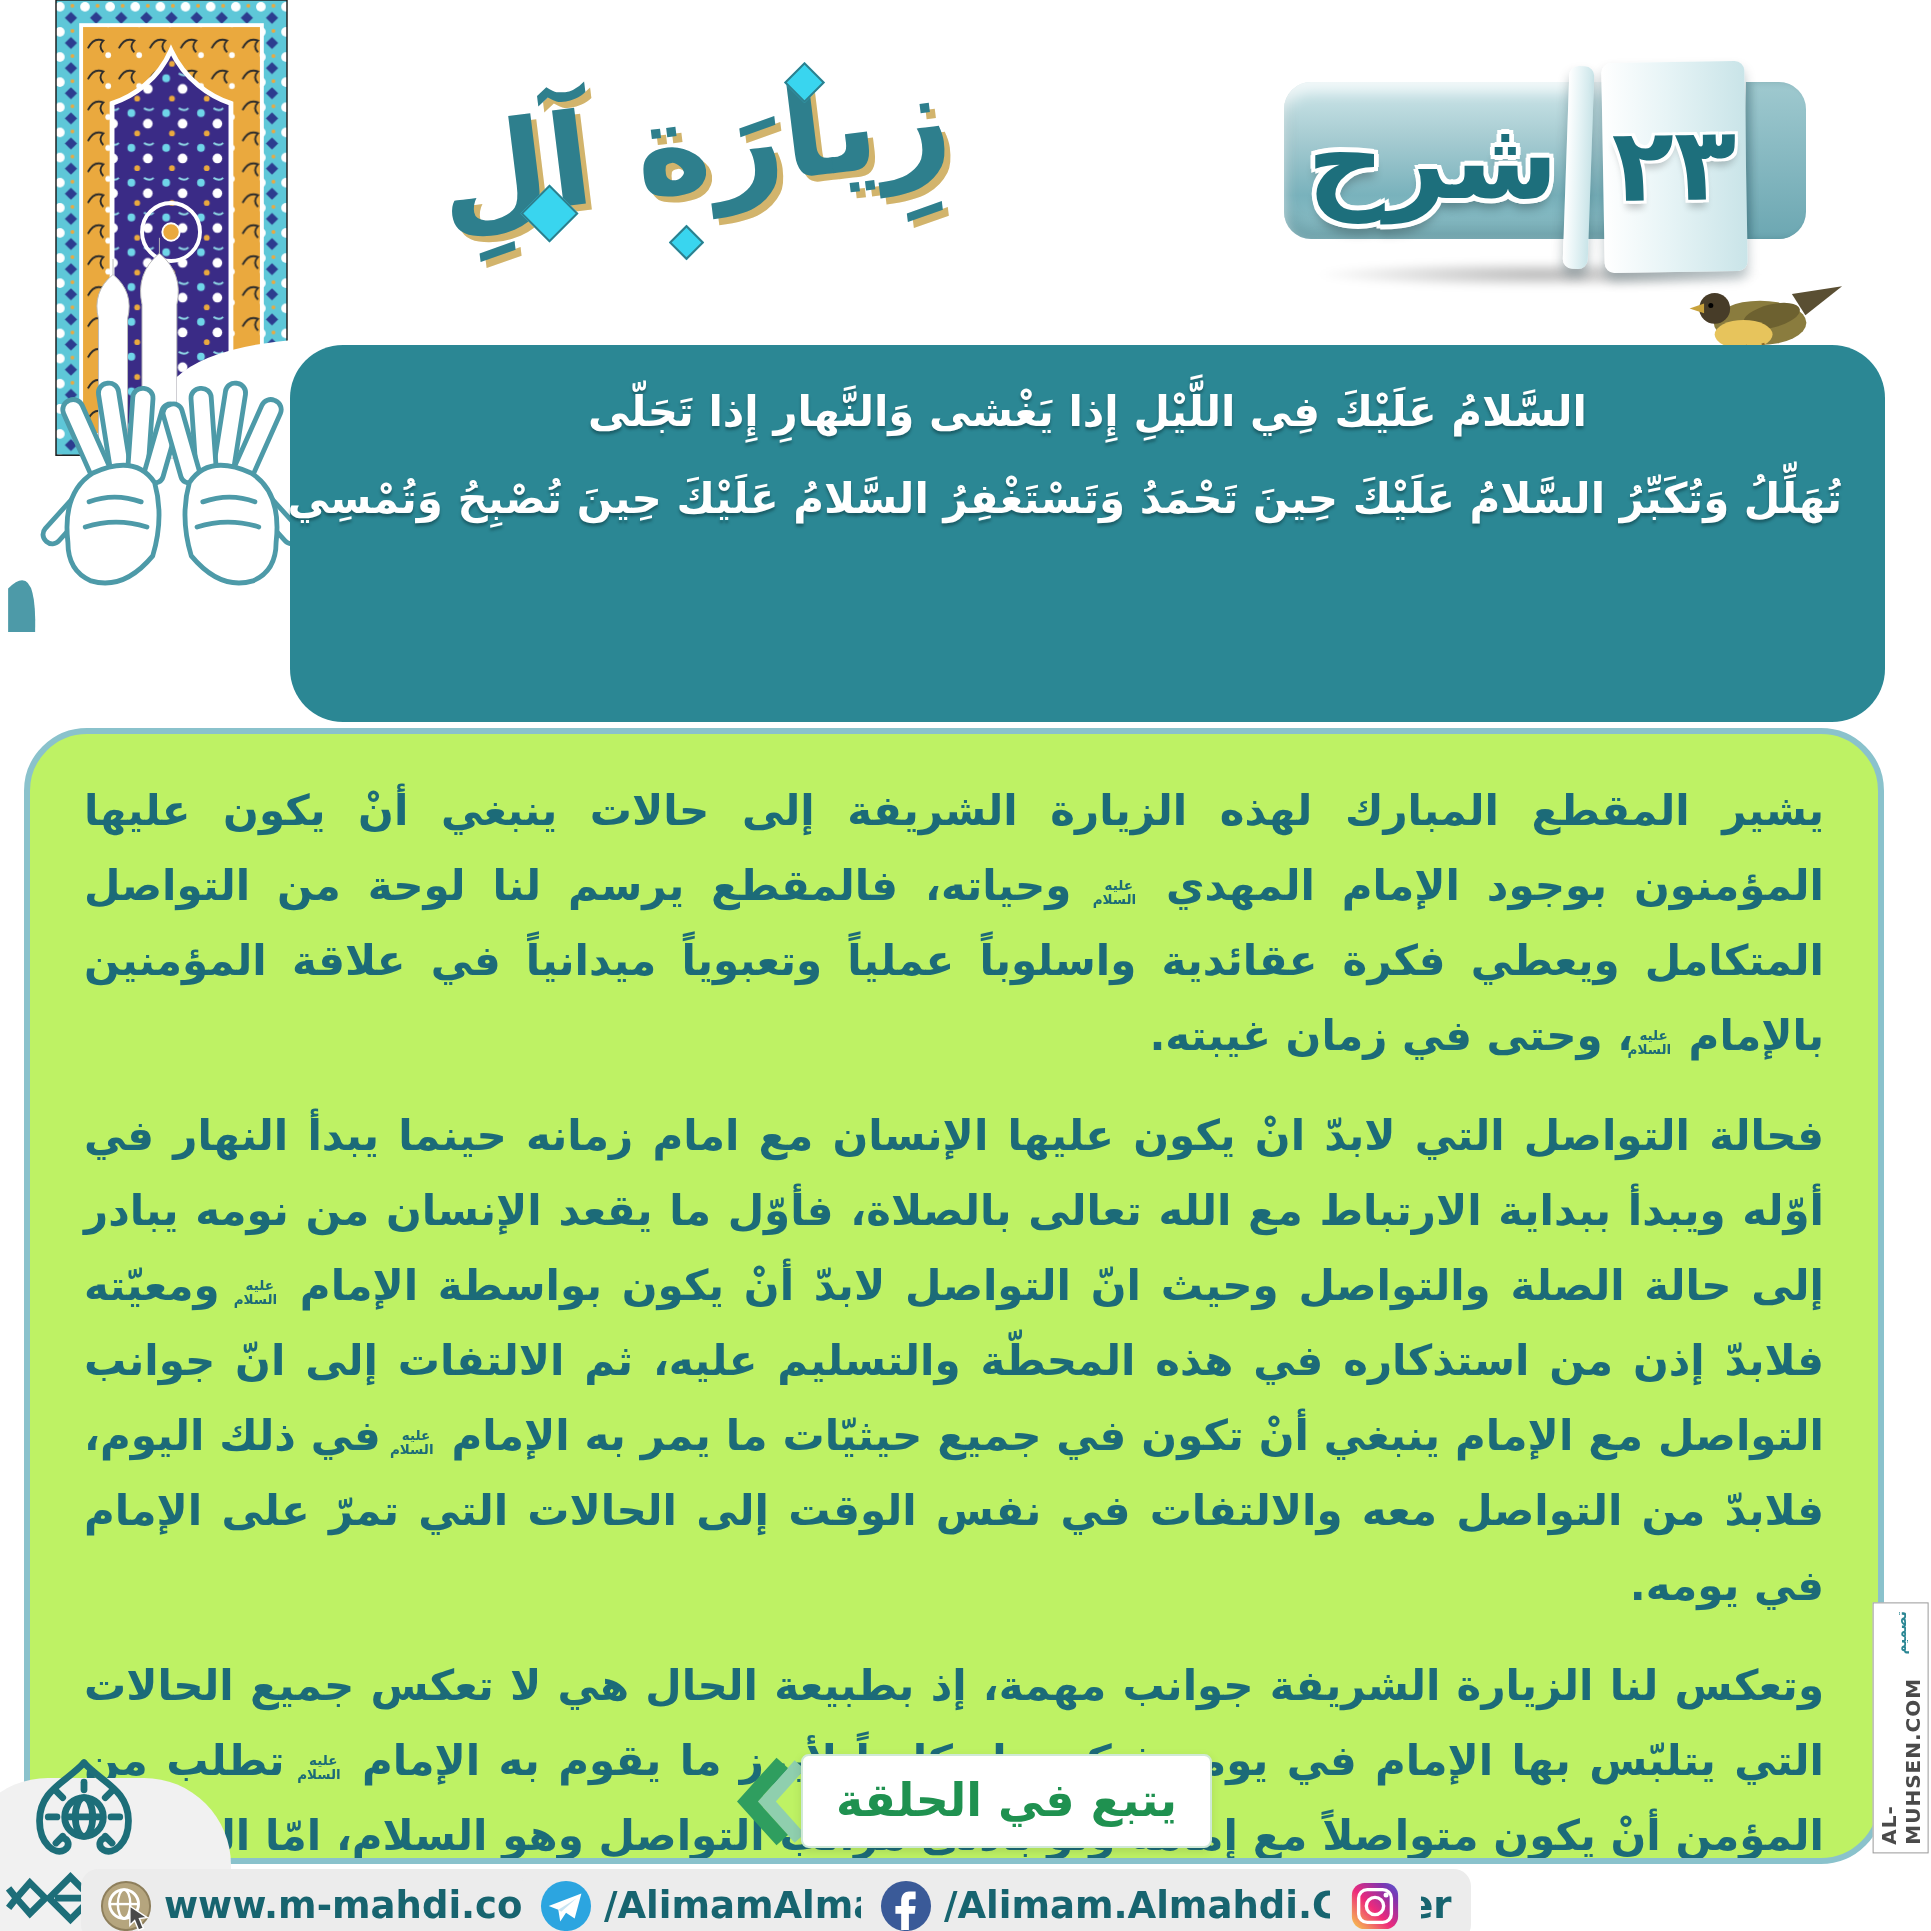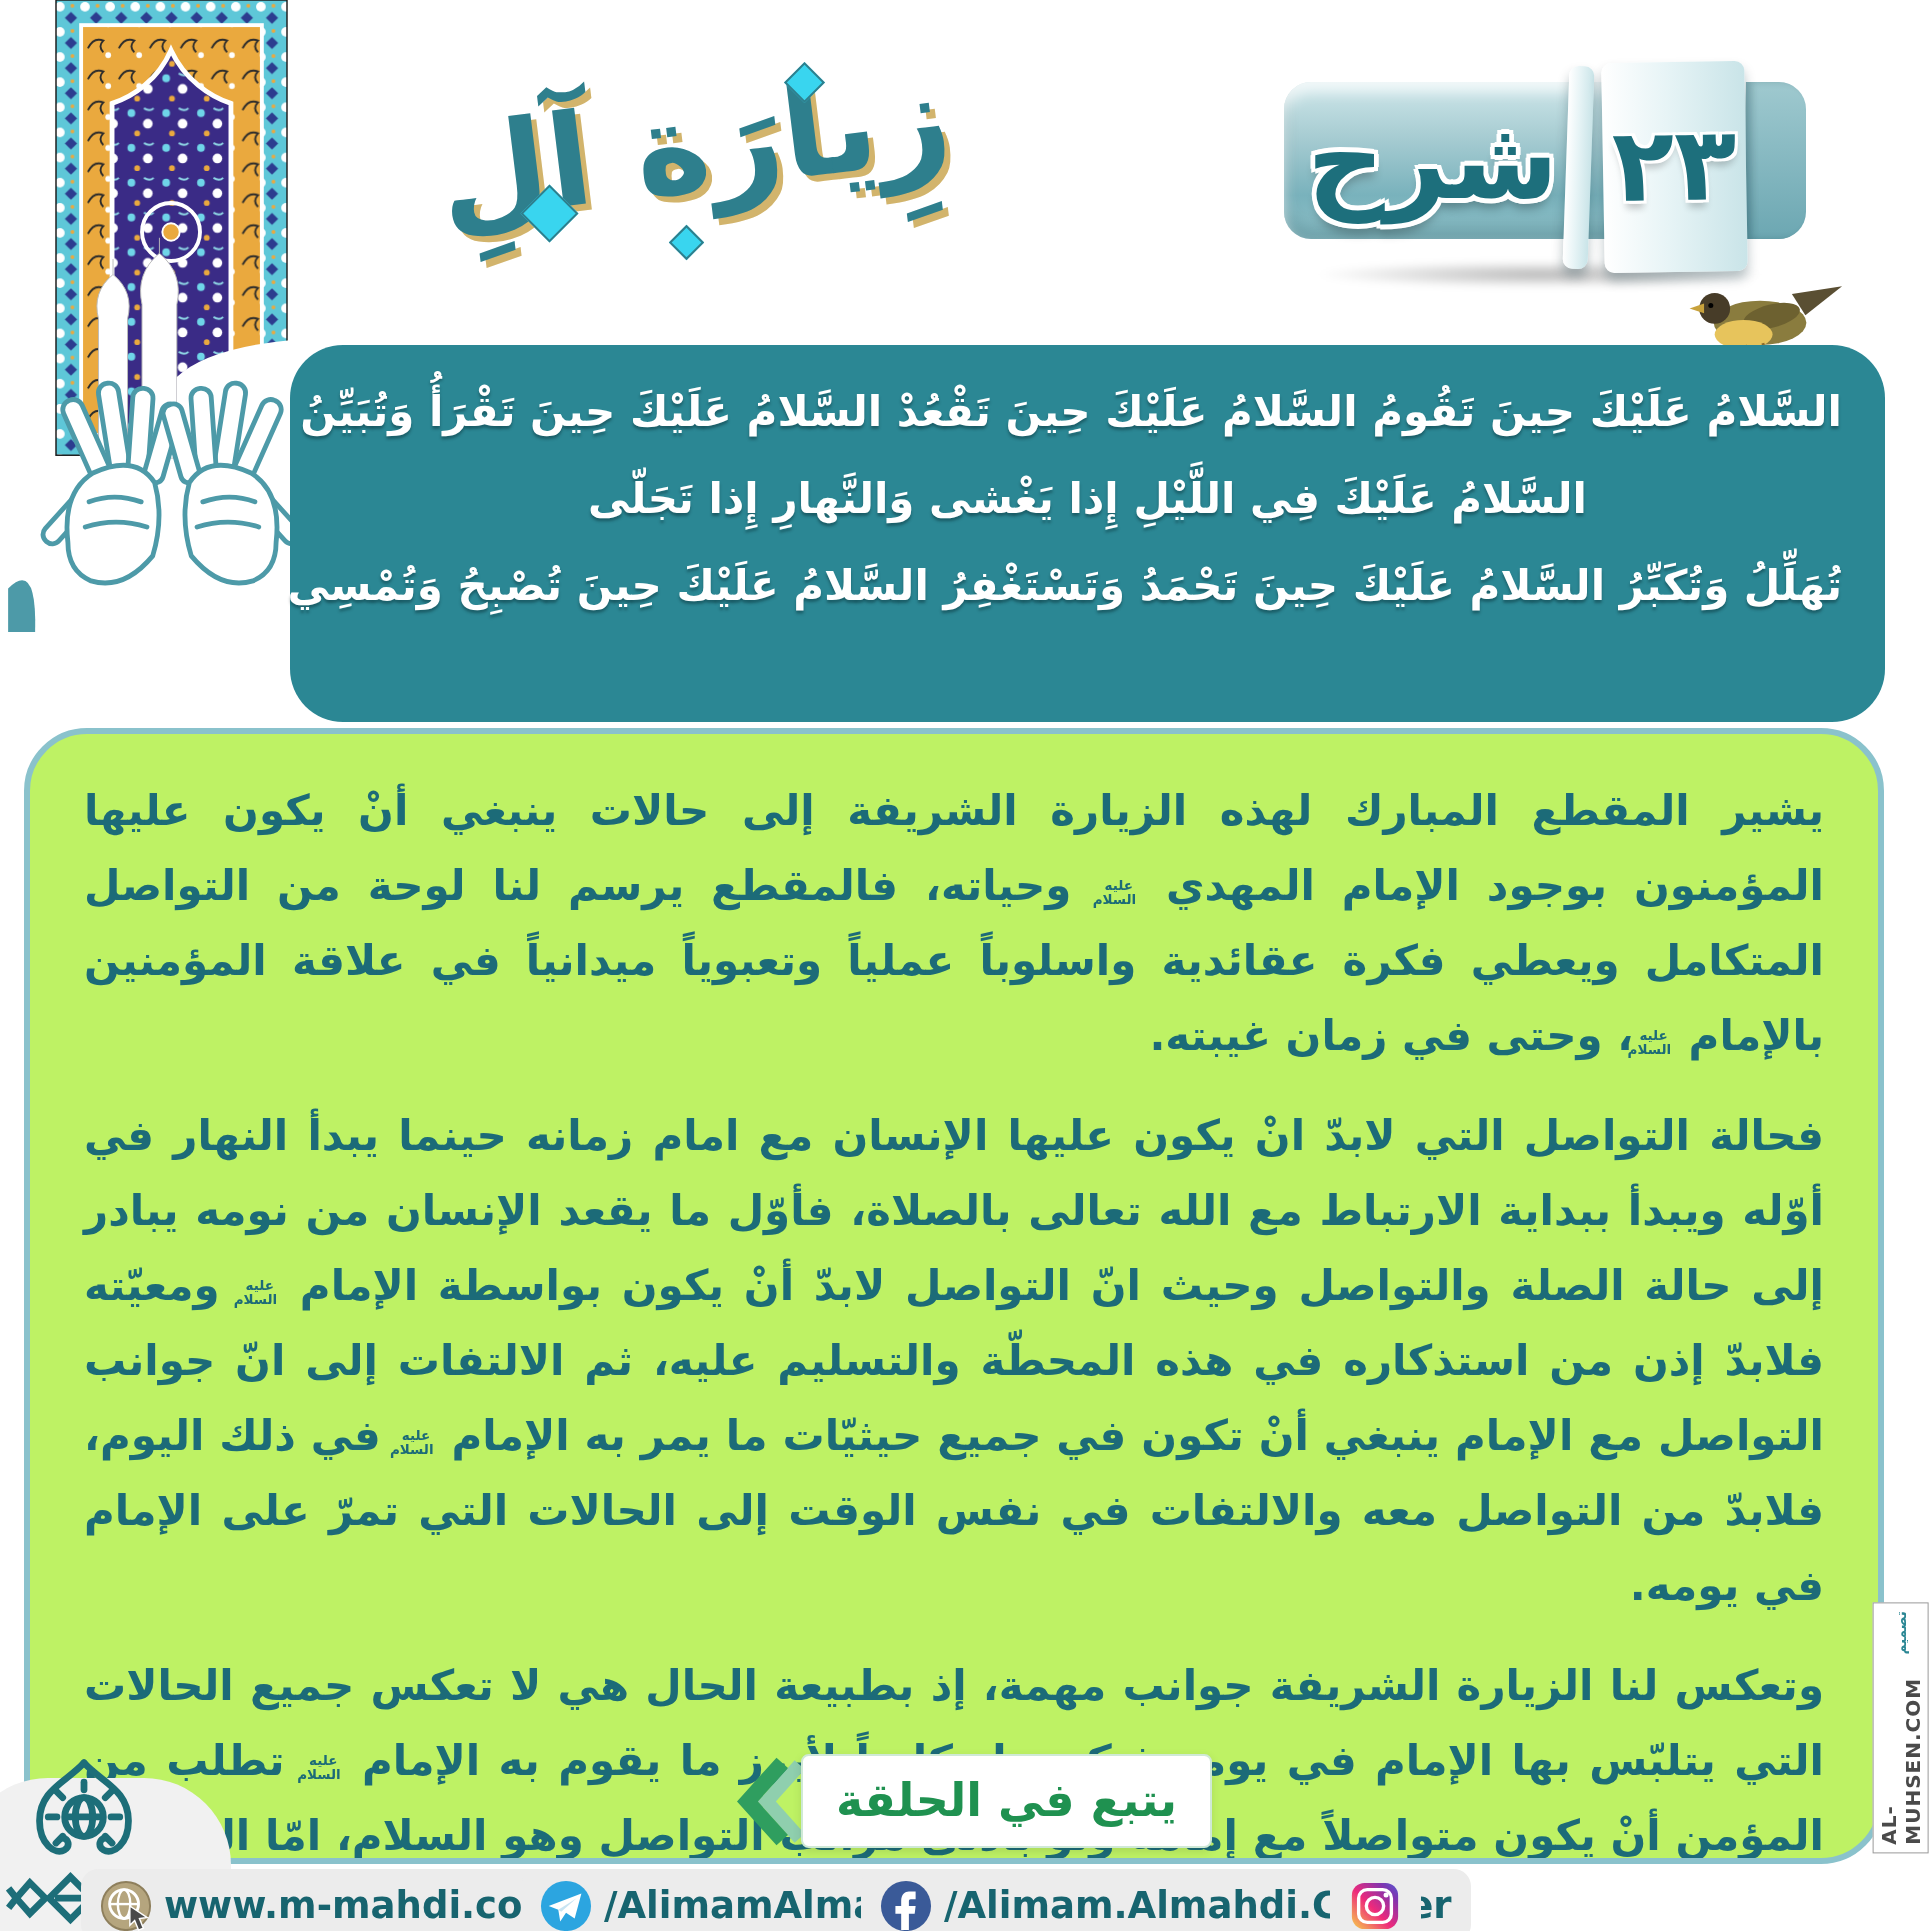--- a/index.html
+++ b/index.html
@@ -180,21 +180,20 @@
       <ellipse cx="97" cy="33" rx="30" ry="12" fill="#6d6130" transform="rotate(-14 97 33)"></ellipse>
       <ellipse cx="68" cy="52" rx="30" ry="15" fill="#e7c45c"></ellipse>
       <circle cx="38" cy="25" r="16" fill="#473c28"></circle>
       <polygon points="12,25 27,20 27,30" fill="#c8a23c"></polygon>
       <circle cx="34" cy="22" r="2.6" fill="#000"></circle>
       <path d="M70,63 L72,72 M88,61 L90,72" stroke="#8a6a2c" stroke-width="3"></path>
     </svg>
   </div>
 
   <div class="ziyarat-box">
-    <div class="z-line">السَّلامُ عَلَيْكَ حِينَ تَقُومُ السَّلامُ عَلَيْكَ حِينَ تَقْعُدْ السَّلامُ عَلَيْكَ حِينَ تَقْرَأُ وَتُبَيِّنُ</div>
     <div class="z-line">السَّلامُ عَلَيْكَ فِي اللَّيْلِ إِذا يَغْشى وَالنَّهارِ إِذا تَجَلّى</div>
     <div class="z-line">تُهَلِّلُ وَتُكَبِّرُ السَّلامُ عَلَيْكَ حِينَ تَحْمَدُ وَتَسْتَغْفِرُ السَّلامُ عَلَيْكَ حِينَ تُصْبِحُ وَتُمْسِي</div>
   </div>
 
   <div class="main-box">
     <p class="para">يشير المقطع المبارك لهذه الزيارة الشريفة إلى حالات ينبغي أنْ يكون عليها المؤمنون بوجود الإمام المهدي <span class="honorific">عليه السلام</span> وحياته، فالمقطع يرسم لنا لوحة من التواصل المتكامل ويعطي فكرة عقائدية واسلوباً عملياً وتعبوياً ميدانياً في علاقة المؤمنين بالإمام <span class="honorific">عليه السلام</span>، وحتى في زمان غيبته.</p>
     <p class="para">فحالة التواصل التي لابدّ انْ يكون عليها الإنسان مع امام زمانه حينما يبدأ النهار في أوّله ويبدأ ببداية الارتباط مع الله تعالى بالصلاة، فأوّل ما يقعد الإنسان من نومه يبادر إلى حالة الصلة والتواصل وحيث انّ التواصل لابدّ أنْ يكون بواسطة الإمام <span class="honorific">عليه السلام</span> ومعيّته فلابدّ إذن من استذكاره في هذه المحطّة والتسليم عليه، ثم الالتفات إلى انّ جوانب التواصل مع الإمام ينبغي أنْ تكون في جميع حيثيّات ما يمر به الإمام <span class="honorific">عليه السلام</span> في ذلك اليوم، فلابدّ من التواصل معه والالتفات في نفس الوقت إلى الحالات التي تمرّ على الإمام في يومه.</p>
     <p class="para">وتعكس لنا الزيارة الشريفة جوانب مهمة، إذ بطبيعة الحال هي لا تعكس جميع الحالات التي يتلبّس بها الإمام في يومه فيكون انعكاساً لأبرز ما يقوم به الإمام <span class="honorific">عليه السلام</span> تطلب من المؤمن أنْ يكون متواصلاً مع إمامه ولو بأدنى مراتب التواصل وهو السلام، امّا التواصل بمراتب أعلى فمتروك للفرد وقابلياته ومقدار ما يريد أنْ يوثّق به العلاقة بينه وبين الإمام ويقوّيها.</p>
   </div>
 

